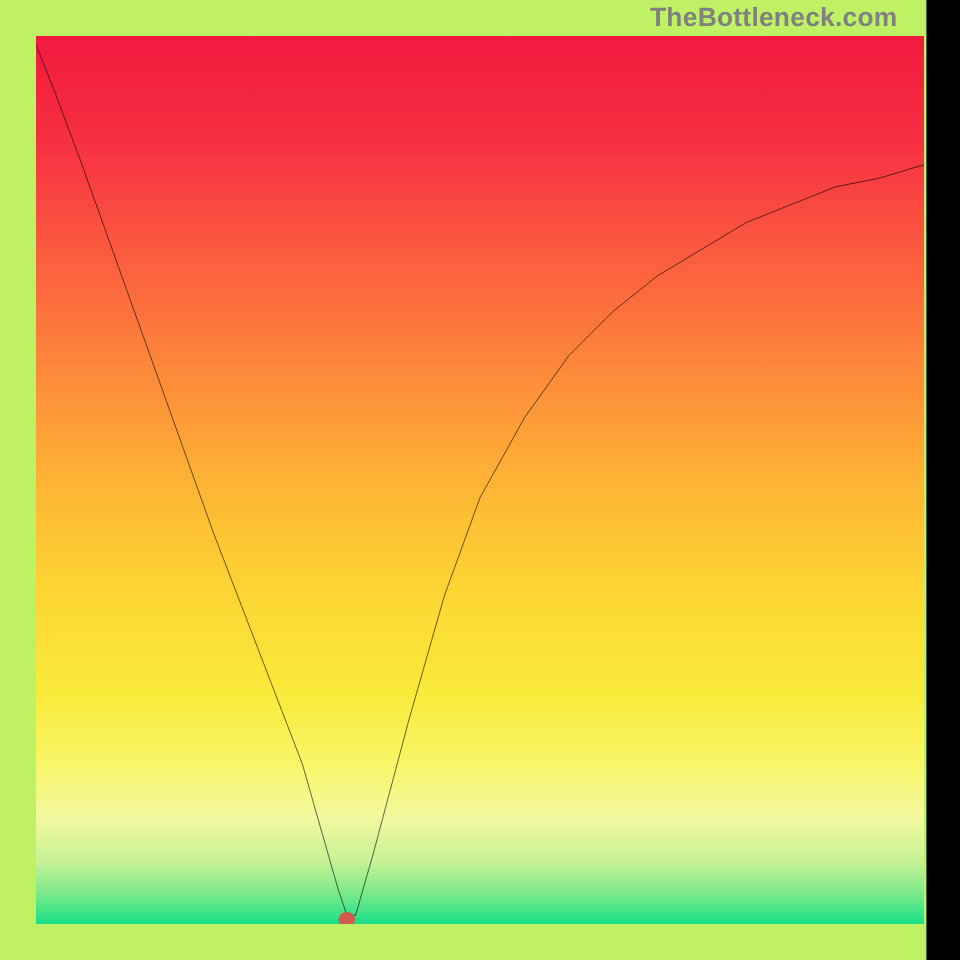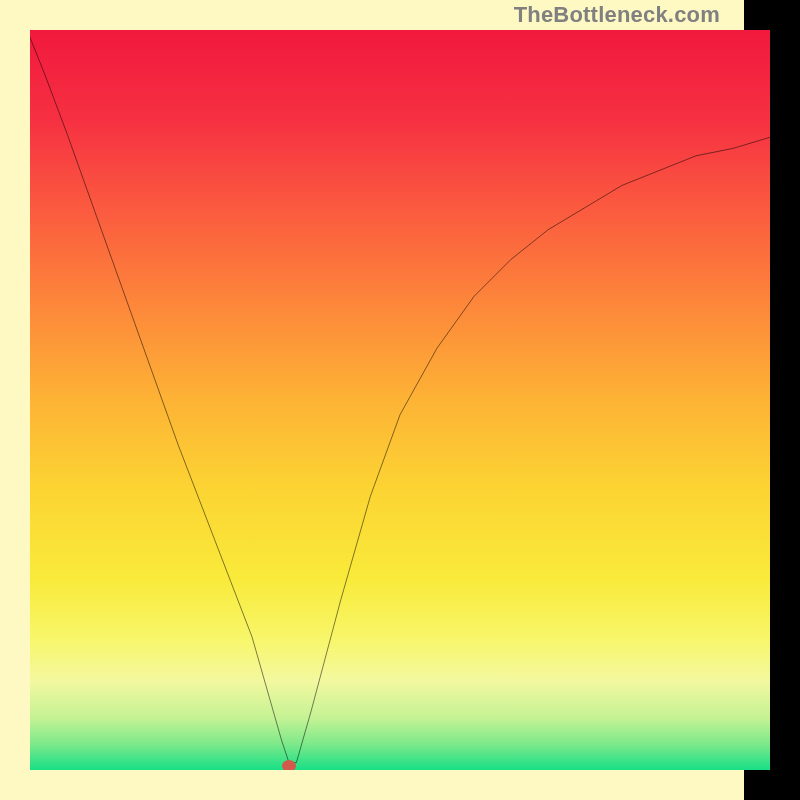--- a/index.html
+++ b/index.html
@@ -8,21 +8,22 @@
     width: 800px;
     height: 800px;
     overflow: hidden;
     background: #000;
     font-family: Arial, Helvetica, sans-serif;
   }
   .chart-container {
     position: relative;
     width: 744px;
     height: 800px;
-    background: #fef9c3;
+    background: #bef264;
+    padding-left: 28px;
   }
   .watermark {
     position: absolute;
     top: 2px;
     right: 24px;
     color: #808080;
     font-size: 22px;
     font-weight: 600;
     letter-spacing: 0.2px;
     z-index: 5;

